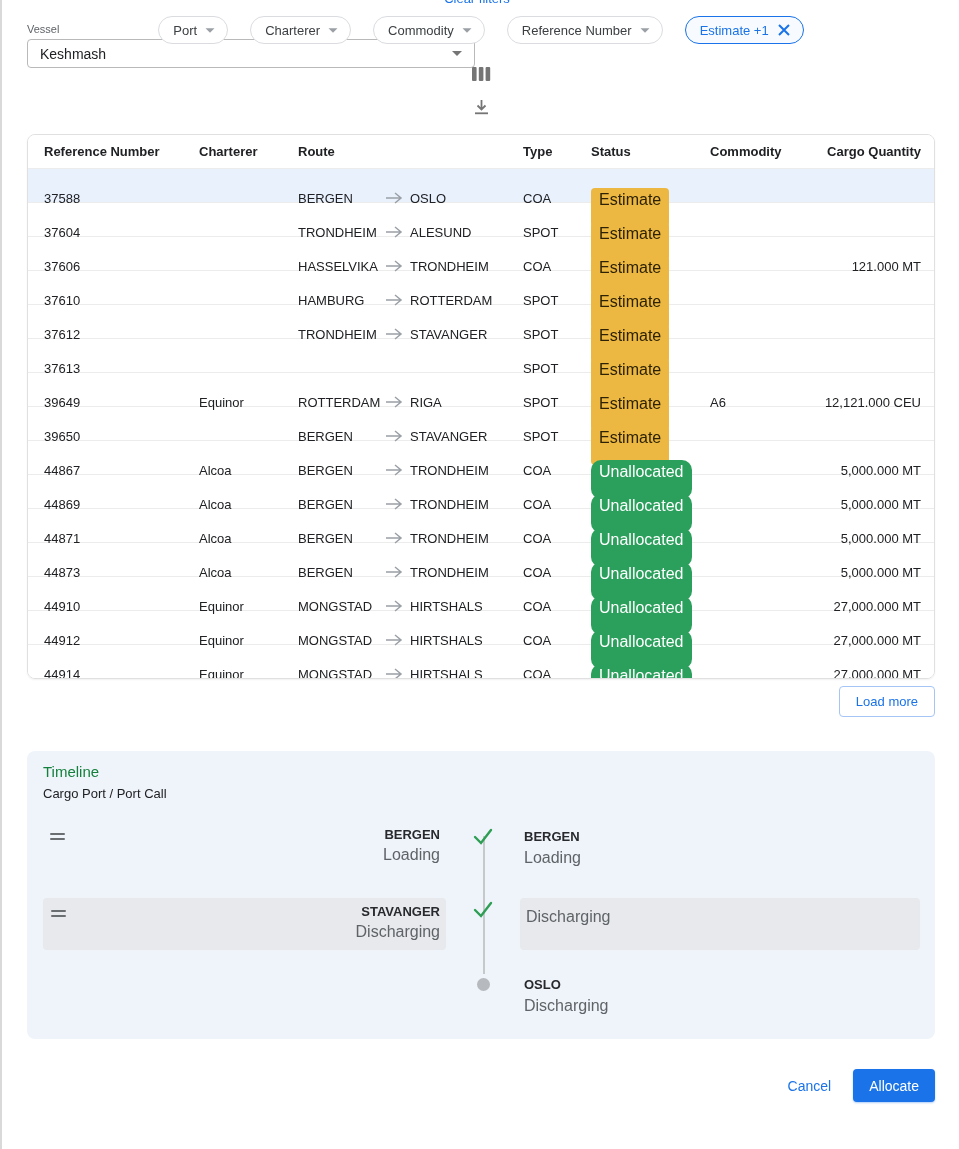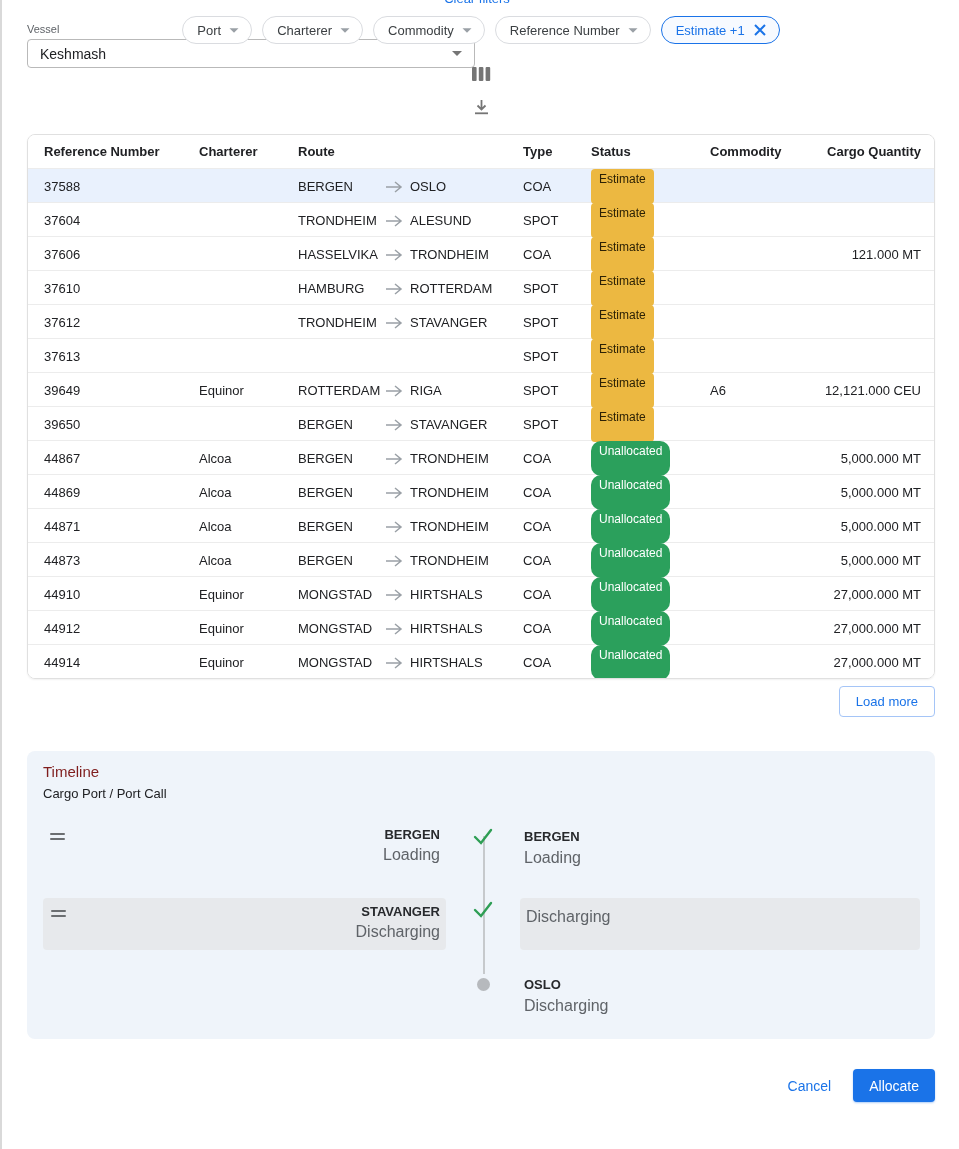--- a/index.html
+++ b/index.html
@@ -35,33 +35,33 @@
   .cargo-table { margin-top:13px; border:1px solid #e0e0e0; border-radius:8px; overflow:hidden;
                  box-shadow:0 1px 2px rgba(0,0,0,.06); }
   .t-row { display:grid; grid-template-columns:155px 99px 225px 68px 119px 88px 1fr;
            align-items:center; height:34px; padding:0 13px 0 16px; background:#fff; }
   .t-row.head { height:33px; font-weight:700; font-size:13px; color:#202124; }
   .t-body .t-row { border-top:1px solid #ececec; font-size:13px; }
   .t-row.selected { background:#e9f1fd; }
   .cell-qty { text-align:right; }
   .route-cell { display:grid; grid-template-columns:88px 24px auto; align-items:center; }
   .route-arrow { display:flex; align-items:center; }
-  .badge { display:inline-block; font-size:12px; line-height:1; padding:4px 8px 19px; }
+  .badge { display:inline-block; font-size:16px; line-height:1; padding:4px 8px 19px;margin-top:19px; }
   .badge-estimate { background:#ecb841; color:#2d2205; border-radius:4px; }
   .badge-unallocated { background:#2ba05c; color:#fff; border-radius:10px; }
 
   
   .load-more-wrap { display:flex; justify-content:flex-end; margin-top:7px; }
   .load-more { height:31px; padding:0 16px; background:#fff; border:1px solid #a5c5f7; border-radius:4px;
                color:#1a73e8; font-size:13px; cursor:pointer; }
 
   
   .timeline-panel { position:relative; margin-top:34px; height:288px; background:#eff4fa; border-radius:8px;
                     padding:12px 15px 0 16px; }
-  .tl-title { font-size:15px; color:#7f1d1d; }
+  .tl-title { font-size:15px; color:#15803d; }
   .tl-subtitle { margin-top:6px; font-size:13px; color:#202124; }
   .tl-line { position:absolute; left:456px; top:85px; width:1.5px; height:138px; background:#c6c9cc; }
   .tl-row { display:grid; grid-template-columns:403px 74px 1fr; align-items:start; position:relative; }
   .tl-row.r1 { margin-top:24px; height:60px; }
   .tl-row.r2 { margin-top:13px; height:52px; }
   .tl-row.r3 { margin-top:23px; height:60px; }
   .tl-left { height:100%; display:flex; align-items:flex-start; padding:2px 6px 0 7px; }
   .tl-right { height:100%; padding:2px 0 0 4px; }
   .tl-left.boxed, .tl-right.boxed { background:#e7e9ec; border-radius:4px; padding-top:6px; }
   .tl-left.boxed { padding-left:8px; }
@@ -89,21 +89,21 @@
 
 
   <label class="field-label">Vessel</label>
   <div class="select-box">
     <span>Keshmash</span>
     <span class="caret"></span>
   </div>
 
   <div class="filter-row">
     <button class="clear-link">Clear filters</button>
-    <span id="chips-container" style="display:flex;gap:10px;align-items:center;">
+    <span id="chips-container" style="display:flex;gap:22px;align-items:center;">
         <button class="chip">
     <span>Port</span>
     <span class="caret"></span>
 
   </button>
         <button class="chip">
     <span>Charterer</span>
     <span class="caret"></span>
 
   </button>

